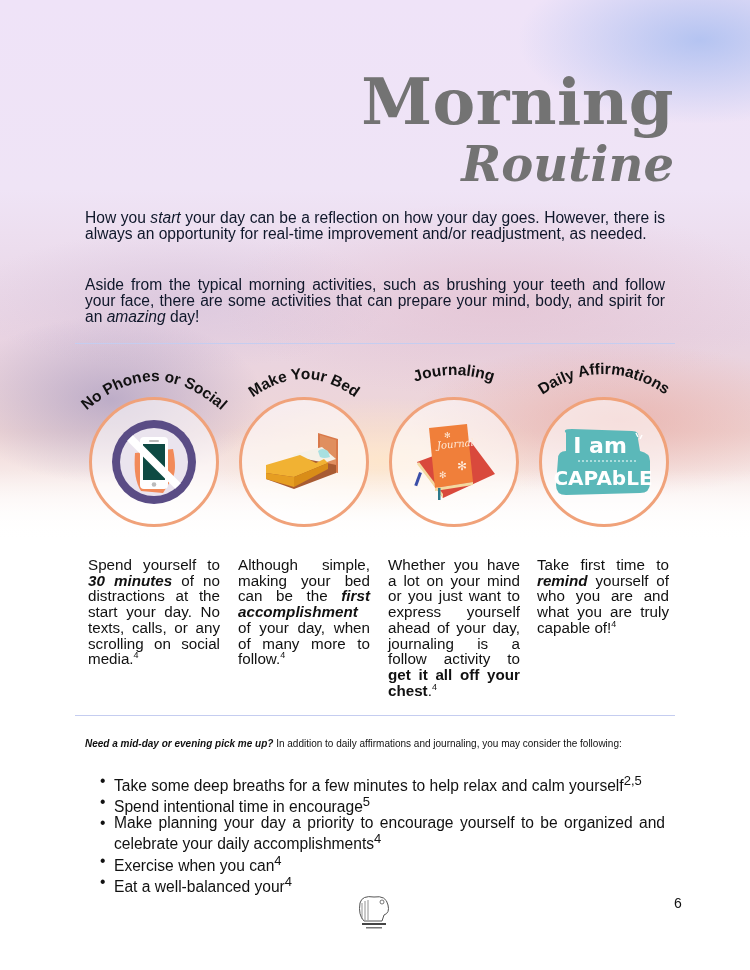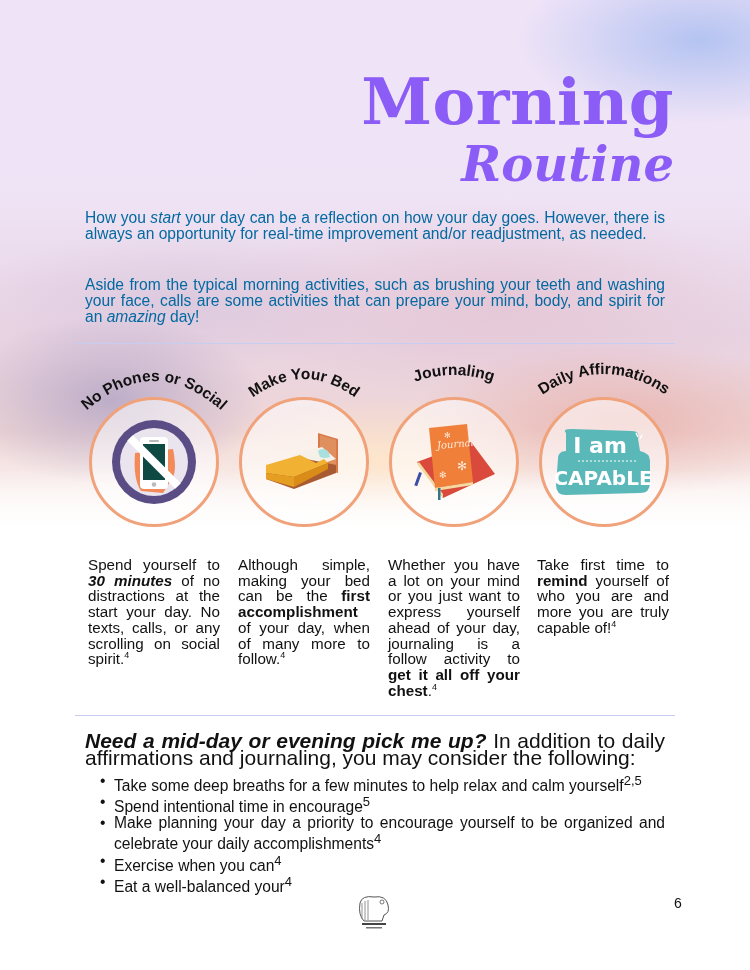--- a/index.html
+++ b/index.html
@@ -17,28 +17,28 @@
       radial-gradient(ellipse 300px 100px at 180px 300px, rgba(210,190,215,0.55), rgba(210,190,215,0) 70%),
       linear-gradient(180deg, #efe3f8 0%, #efe4f6 35%, #e8d3e2 62%, #efd6d6 80%, #fbf3f1 92%, #ffffff 100%);
   }
   .bg-fade {
     position: absolute; left: 0; top: 470px; width: 750px; height: 80px;
     background: linear-gradient(180deg, rgba(255,255,255,0) 0%, rgba(255,255,255,0.85) 70%, #fff 100%);
   }
 
   .title {
     position: absolute; right: 76px; top: 70px; text-align: right;
-    font-family: "DejaVu Serif", serif; color: #8b5cf6; line-height: 1;
+    font-family: "DejaVu Serif", serif; color: #737373; line-height: 1;
   }
   .title .l1 { display: block; font-size: 64px; letter-spacing: 0.5px; }
   .title .l2 { display: block; font-size: 48px; font-style: italic; margin-top: 6px; }
 
   .intro {
     position: absolute; left: 85px; width: 580px;
-    font-size: 15.6px; line-height: 16px; text-align: justify; color: #0369a1;
+    font-size: 15.6px; line-height: 16px; text-align: justify; color: #0f172a;
   }
   .intro.p1 { top: 210px; }
   .intro.p2 { top: 277px; }
 
   .divider {
     position: absolute; left: 75px; width: 600px; height: 1px;
     background: #c5cdf0;
   }
   .divider.d1 { top: 343px; }
   .divider.d2 { top: 715px; }
@@ -56,21 +56,21 @@
   }
 
   .desc {
     position: absolute; top: 557px; width: 132px;
     font-size: 15.2px; line-height: 15.7px; text-align: justify; color: #111;
   }
   .desc sup, .pickup sup { font-size: 9px; vertical-align: 6px; line-height: 0; }
 
   .pickup {
     position: absolute; left: 85px; top: 732px; width: 580px;
-    font-size: 21px; line-height: 17px; text-align: justify;
+    font-size: 10px; line-height: 24px; text-align: justify;
   }
   .pickup-list {
     position: absolute; left: 85px; top: 773px; width: 580px;
     list-style: none; font-size: 15.6px; line-height: 16px;
   }
   .pickup-list li { position: relative; padding-left: 29px; text-align: justify; }
   .pickup-list li .bullet { position: absolute; left: 15px; top: 0; }
 
   .logo { position: absolute; left: 352px; top: 893px; width: 44px; height: 40px; }
   .page-number { position: absolute; left: 674px; top: 895px; font-size: 14px; color: #111; }
@@ -80,21 +80,21 @@
 
 <div class="bg"></div>
 <div class="bg-fade"></div>
 
 <h1 class="title">
   <span class="l1">Morning</span>
   <span class="l2">Routine</span>
 </h1>
 
 <p class="intro p1"><span>How you </span><i>start</i><span> your day can be a reflection on how your day goes. However, there is always an opportunity for real-time improvement and/or readjustment, as needed.</span></p>
-<p class="intro p2"><span>Aside from the typical morning activities, such as brushing your teeth and washing your face, calls are some activities that can prepare your mind, body, and spirit for an </span><i>amazing</i><span> day!</span></p>
+<p class="intro p2"><span>Aside from the typical morning activities, such as brushing your teeth and follow your face, there are some activities that can prepare your mind, body, and spirit for an </span><i>amazing</i><span> day!</span></p>
 
 <div class="divider d1"></div>
 
 <div class="card-title" style="left:79px; top:360px;">
   <svg viewBox="0 0 150 60">
     <path id="arc1" d="M 6 52 Q 75 -10 144 52" fill="none"></path>
     <text font-family="Liberation Sans, sans-serif" font-weight="bold" font-size="15.5" fill="#111" text-anchor="middle">
       <textPath href="#arc1" startOffset="50%">No Phones or Social</textPath>
     </text>
   </svg>
@@ -169,24 +169,24 @@
 <div class="circle" style="left:539px; top:397px;">
   <svg width="104" height="70" viewBox="0 0 104 70">
     <path d="M 14 6 Q 10 2 20 2 L 80 4 Q 88 4 86 12 L 88 24 Q 98 26 98 34 L 98 56 Q 98 66 88 66 L 14 68 Q 4 68 4 58 L 6 32 Q 6 24 14 24 Z" fill="#5bb8b9"></path>
     <text x="48" y="26" text-anchor="middle" font-family="DejaVu Sans, sans-serif" font-weight="bold" font-size="22" fill="#fff">I am</text>
     <line x1="26" y1="34" x2="84" y2="34" stroke="#fff" stroke-width="1.2" stroke-dasharray="2 2"></line>
     <text x="51" y="58" text-anchor="middle" font-family="DejaVu Sans, sans-serif" font-weight="bold" font-size="20" fill="#fff">CAPAbLE</text>
     <path d="M 84 6 L 86 10 M 90 8 L 88 12" stroke="#fff" stroke-width="1.5"></path>
   </svg>
 </div>
 
-<p class="desc" style="left:88px;"><span>Spend yourself to </span><b style="font-style: italic;">30 minutes</b><span> of no distractions at the start your day. No texts, calls, or any scrolling on social spirit.</span><sup>4</sup></p>
-<p class="desc" style="left:238px;"><span>Although simple, making your bed can be the </span><b style="">first accomplishment</b><span> of your day, when of many more to follow.</span><sup>4</sup></p>
+<p class="desc" style="left:88px;"><span>Spend yourself to </span><b style="font-style: italic;">30 minutes</b><span> of no distractions at the start your day. No texts, calls, or any scrolling on social media.</span><sup>4</sup></p>
+<p class="desc" style="left:238px;"><span>Although simple, making your bed can be the </span><b style="font-style: italic;">first accomplishment</b><span> of your day, when of many more to follow.</span><sup>4</sup></p>
 <p class="desc" style="left:388px;"><span>Whether you have a lot on your mind or you just want to express yourself ahead of your day, journaling is a follow activity to </span><b style="">get it all off your chest</b><span>.</span><sup>4</sup></p>
-<p class="desc" style="left:537px;"><span>Take first time to </span><b style="">remind</b><span> yourself of who you are and more you are truly capable of!</span><sup>4</sup></p>
+<p class="desc" style="left:537px;"><span>Take first time to </span><b style="font-style: italic;">remind</b><span> yourself of who you are and what you are truly capable of!</span><sup>4</sup></p>
 
 <div class="divider d2"></div>
 
 <p class="pickup"><b><i>Need a mid-day or evening pick me up?</i></b><span> In addition to daily affirmations and journaling, you may consider the following:</span></p>
 
 <ul class="pickup-list">
   <li><span class="bullet">•</span><span>Take some deep breaths for a few minutes to help relax and calm yourself</span><sup>2,5</sup></li>
   <li><span class="bullet">•</span><span>Spend intentional time in encourage</span><sup>5</sup></li>
   <li><span class="bullet">•</span><span>Make planning your day a priority to encourage yourself to be organized and celebrate your daily accomplishments</span><sup>4</sup></li>
   <li><span class="bullet">•</span><span>Exercise when you can</span><sup>4</sup></li>

